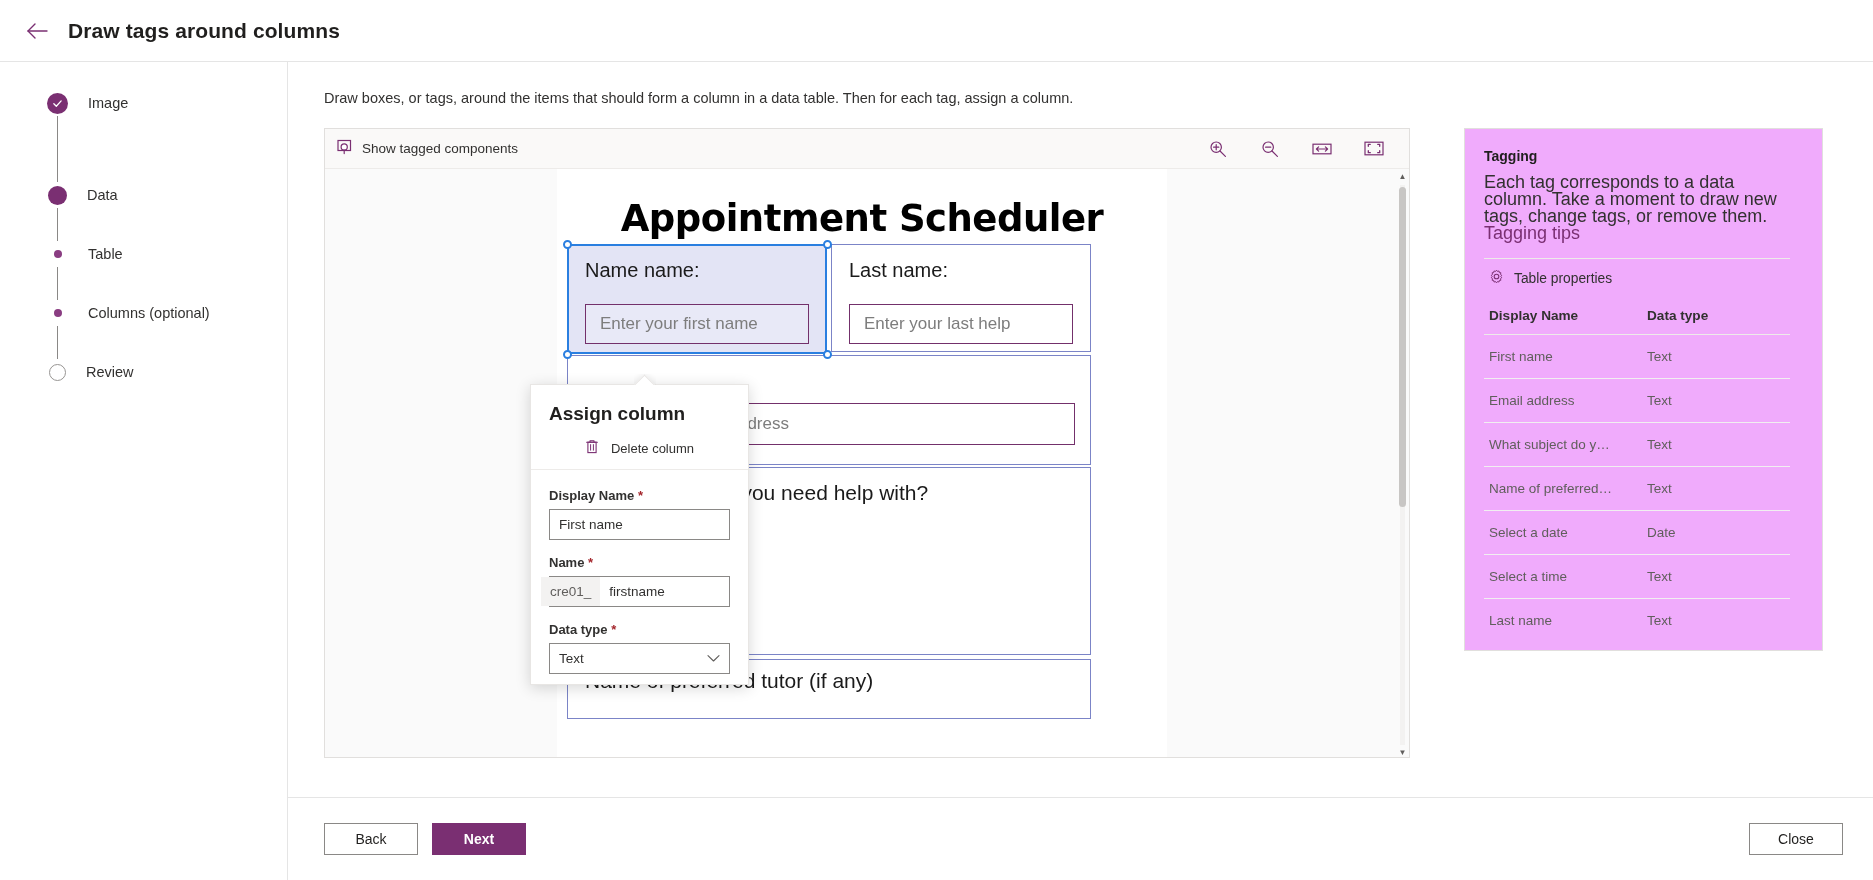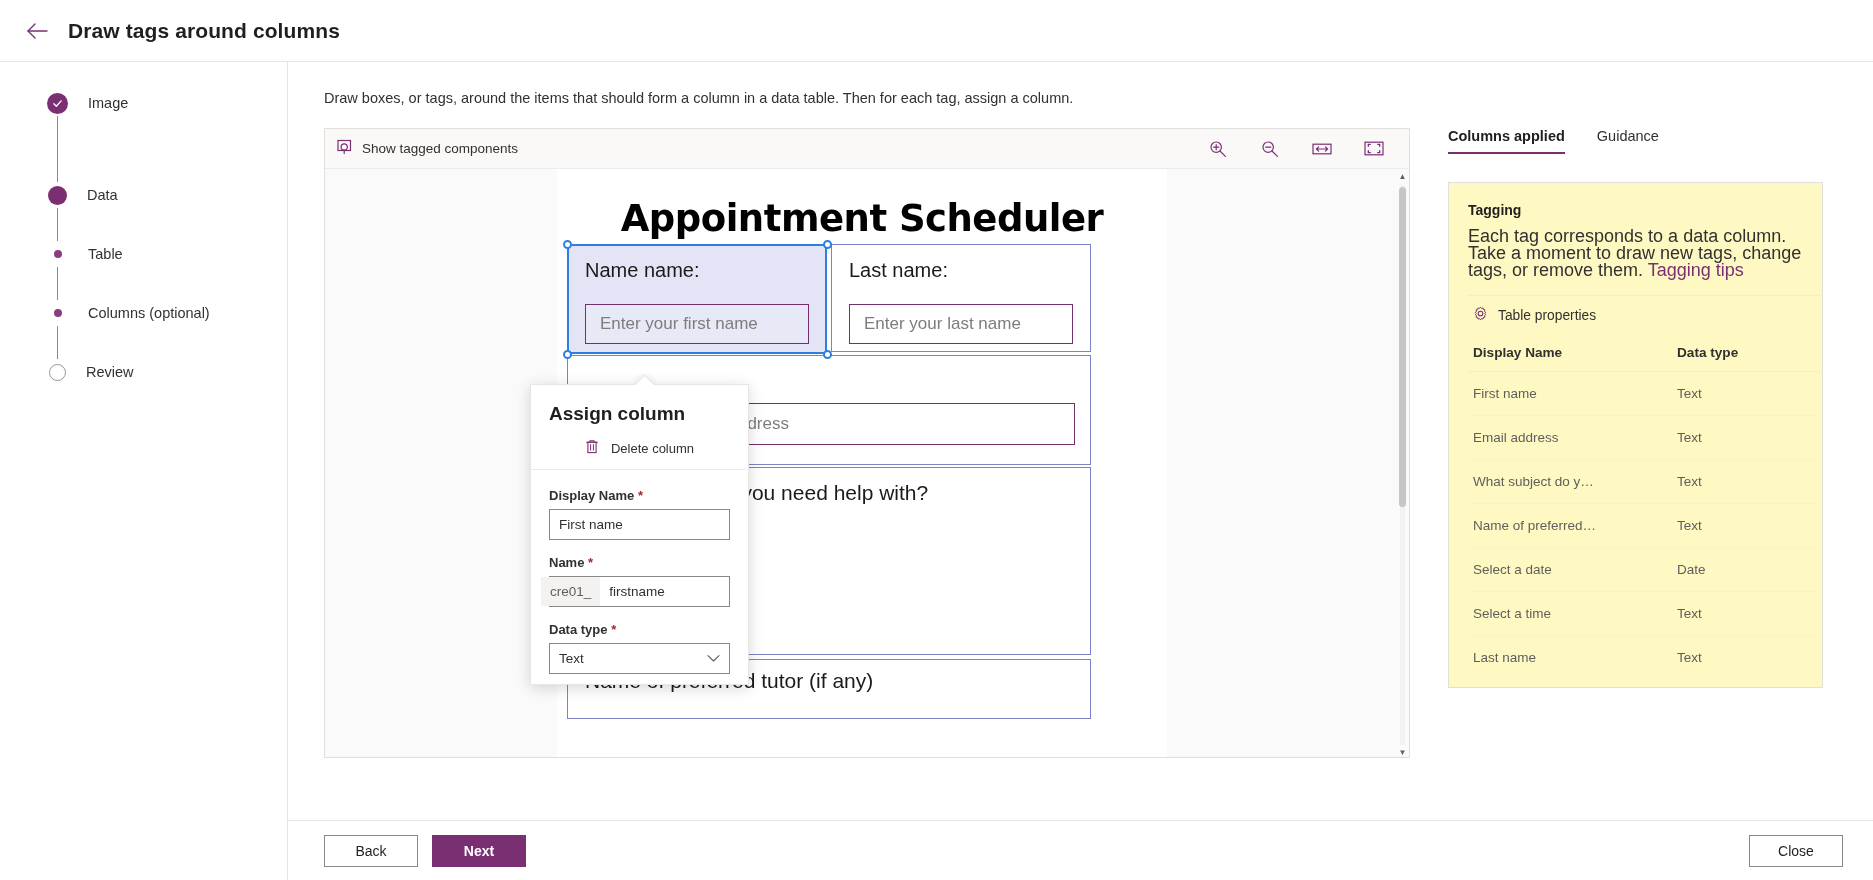--- a/index.html
+++ b/index.html
@@ -336,22 +336,23 @@
   .tab.active { font-weight: 600; color: #201f1e; }
   .tab.active::after {
     content:"";
     position: absolute;
     left: 0; right: 0; bottom: 0;
     height: 2.5px;
     background: #7a2f72;
   }
   .tagging-card {
     border: 1px solid #e1dfdd;
-    background: #fef9c3;
-    padding: 19px 2px 8px 19px;
+    background: #f0abfc;
+    padding: 19px 32px 8px 19px;
+    margin-left: 16px;
   }
   .tag-title {
     font-size: 14px; font-weight: 600;
     color: #201f1e;
     margin-bottom: 10px;
   }
   .tag-desc {
     font-size: 18px;
     line-height: 17px;
     color: #323130;
@@ -383,21 +384,21 @@
     padding: 14px 0 14px 5px;
     color: #605e5c;
     border-bottom: 1px solid #f1eff0;
     white-space: nowrap;
   }
   table.cols tr:last-child td { border-bottom: 0; }
   table.cols th:nth-child(2), table.cols td:nth-child(2) { width: 148px; }
 
   
   .footer {
-    height: 60px;
+    height: 83px;
     border-top: 1px solid #e5e5e5;
     margin-left: 288px;
     display: flex;
     align-items: center;
     padding: 0 30px 0 36px;
     background: #ffffff;
   }
   .btn {
     height: 32px;
     min-width: 94px;
@@ -531,21 +532,21 @@
             <div class="fld selected" style="left:10px; top:75px; width:260px; height:110px;"></div>
             <div class="fld-label" style="left:28px; top:90px;">Name name:</div>
             <div class="fld-input" style="left:28px; top:135px; width:224px; height:40px; background:#e8e9f7;">Enter your first name</div>
             <div class="handle" style="left:6px;  top:71px;"></div>
             <div class="handle" style="left:266px;top:71px;"></div>
             <div class="handle" style="left:6px;  top:181px;"></div>
             <div class="handle" style="left:266px;top:181px;"></div>
 
             <div class="fld" style="left:274px; top:75px; width:260px; height:108px;"></div>
             <div class="fld-label" style="left:292px; top:90px;">Last name:</div>
-            <div class="fld-input" style="left:292px; top:135px; width:224px; height:40px;">Enter your last name</div>
+            <div class="fld-input" style="left:292px; top:135px; width:224px; height:40px;">Enter your last help</div>
 
             <div class="fld" style="left:10px; top:186px; width:524px; height:110px;"></div>
             <div class="fld-input" style="left:28px; top:234px; width:490px; height:42px;">Enter your email address</div>
 
             <div class="fld" style="left:10px; top:298px; width:524px; height:188px;"></div>
             <div class="fld-label" style="left:28px; top:312px; font-size:21px;">What subject do you need help with?</div>
 
             <div class="fld" style="left:10px; top:490px; width:524px; height:60px;"></div>
             <div class="fld-label" style="left:28px; top:500px; font-size:21px;">Name of preferred tutor (if any)</div>
           </div>
@@ -610,24 +611,20 @@
                 </div>
               </div>
 
             </div>
           </div>
 
         </div>
       </div>
 
       <div class="rightpanel">
-        <div class="tabs">
-          <div class="tab active">Columns applied</div>
-          <div class="tab">Guidance</div>
-        </div>
 
         <div class="tagging-card">
           <div class="tag-title">Tagging</div>
           <div class="tag-desc">
             <span>Each tag corresponds to a data column. Take a moment to draw new tags, change tags, or remove them. </span><span class="link">Tagging tips</span>
           </div>
 
           <div class="tableprops">
             <span>
               <svg width="15" height="15" viewBox="0 0 16 16" fill="none">

